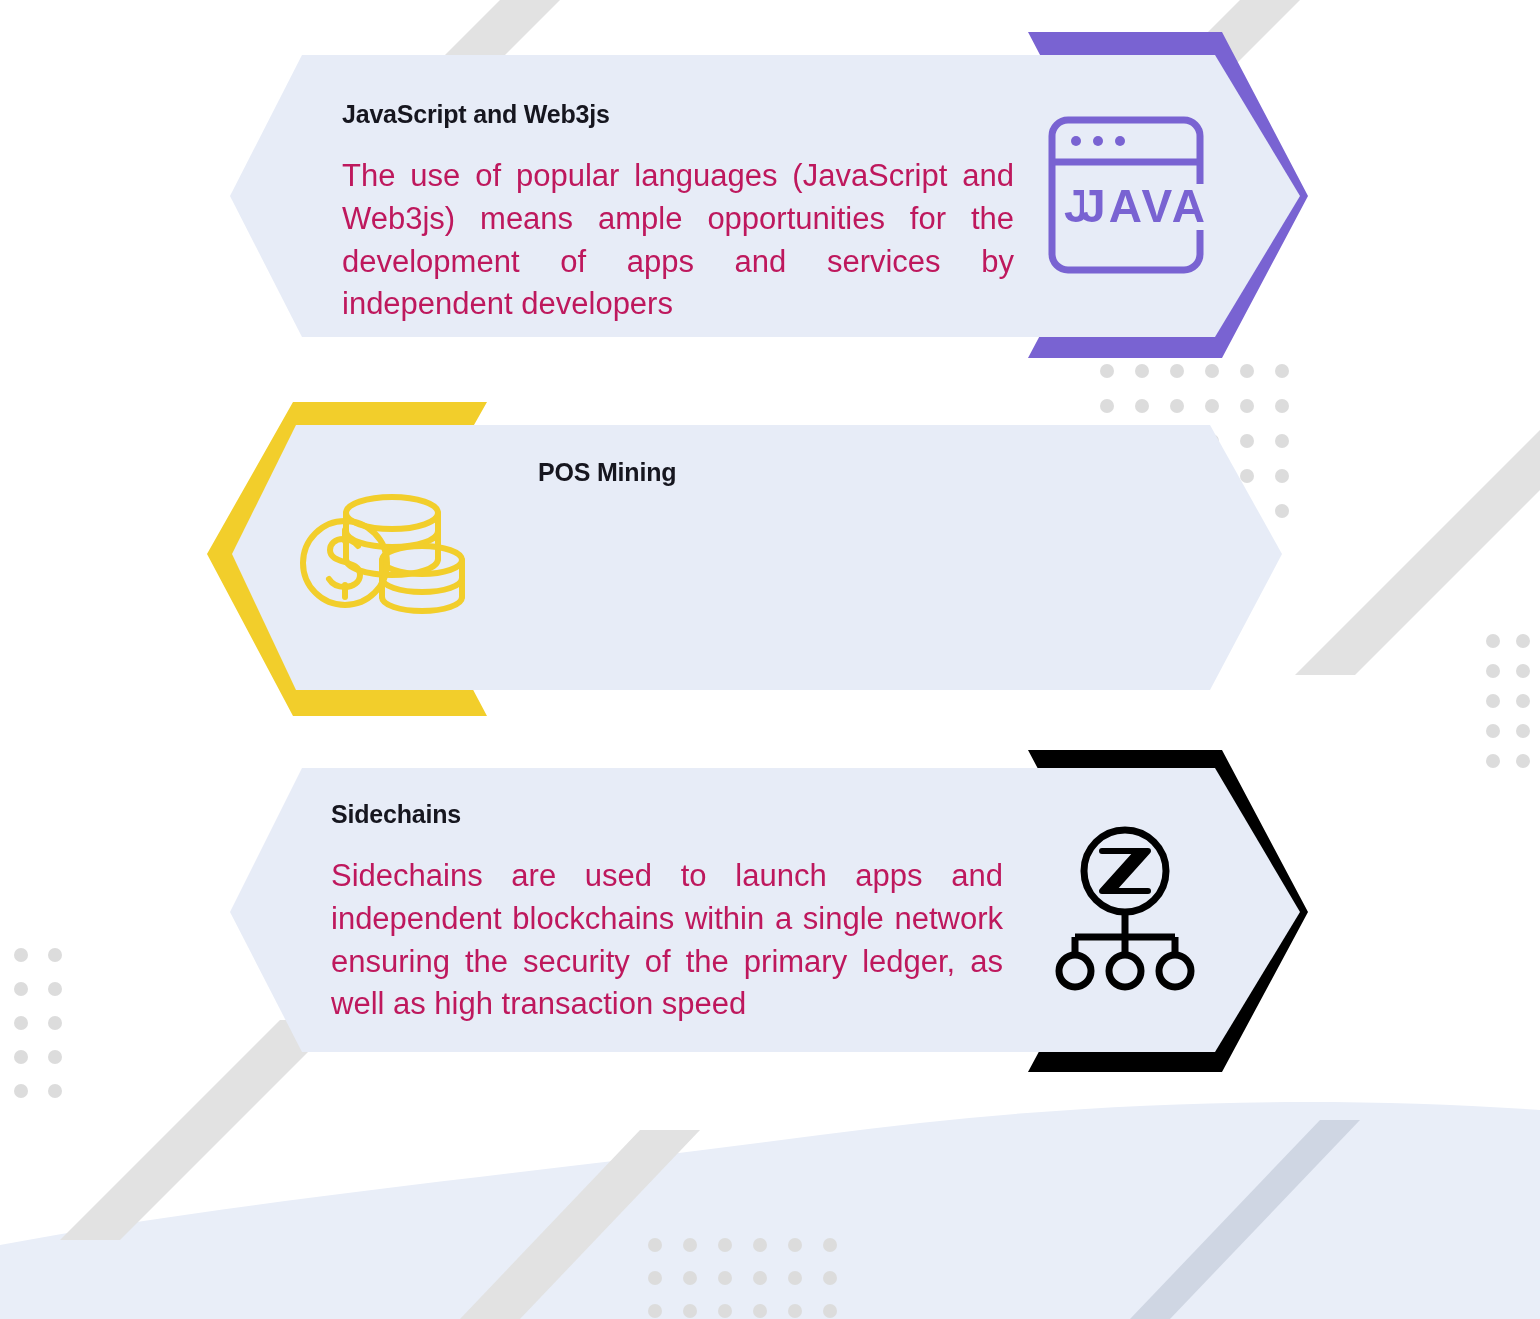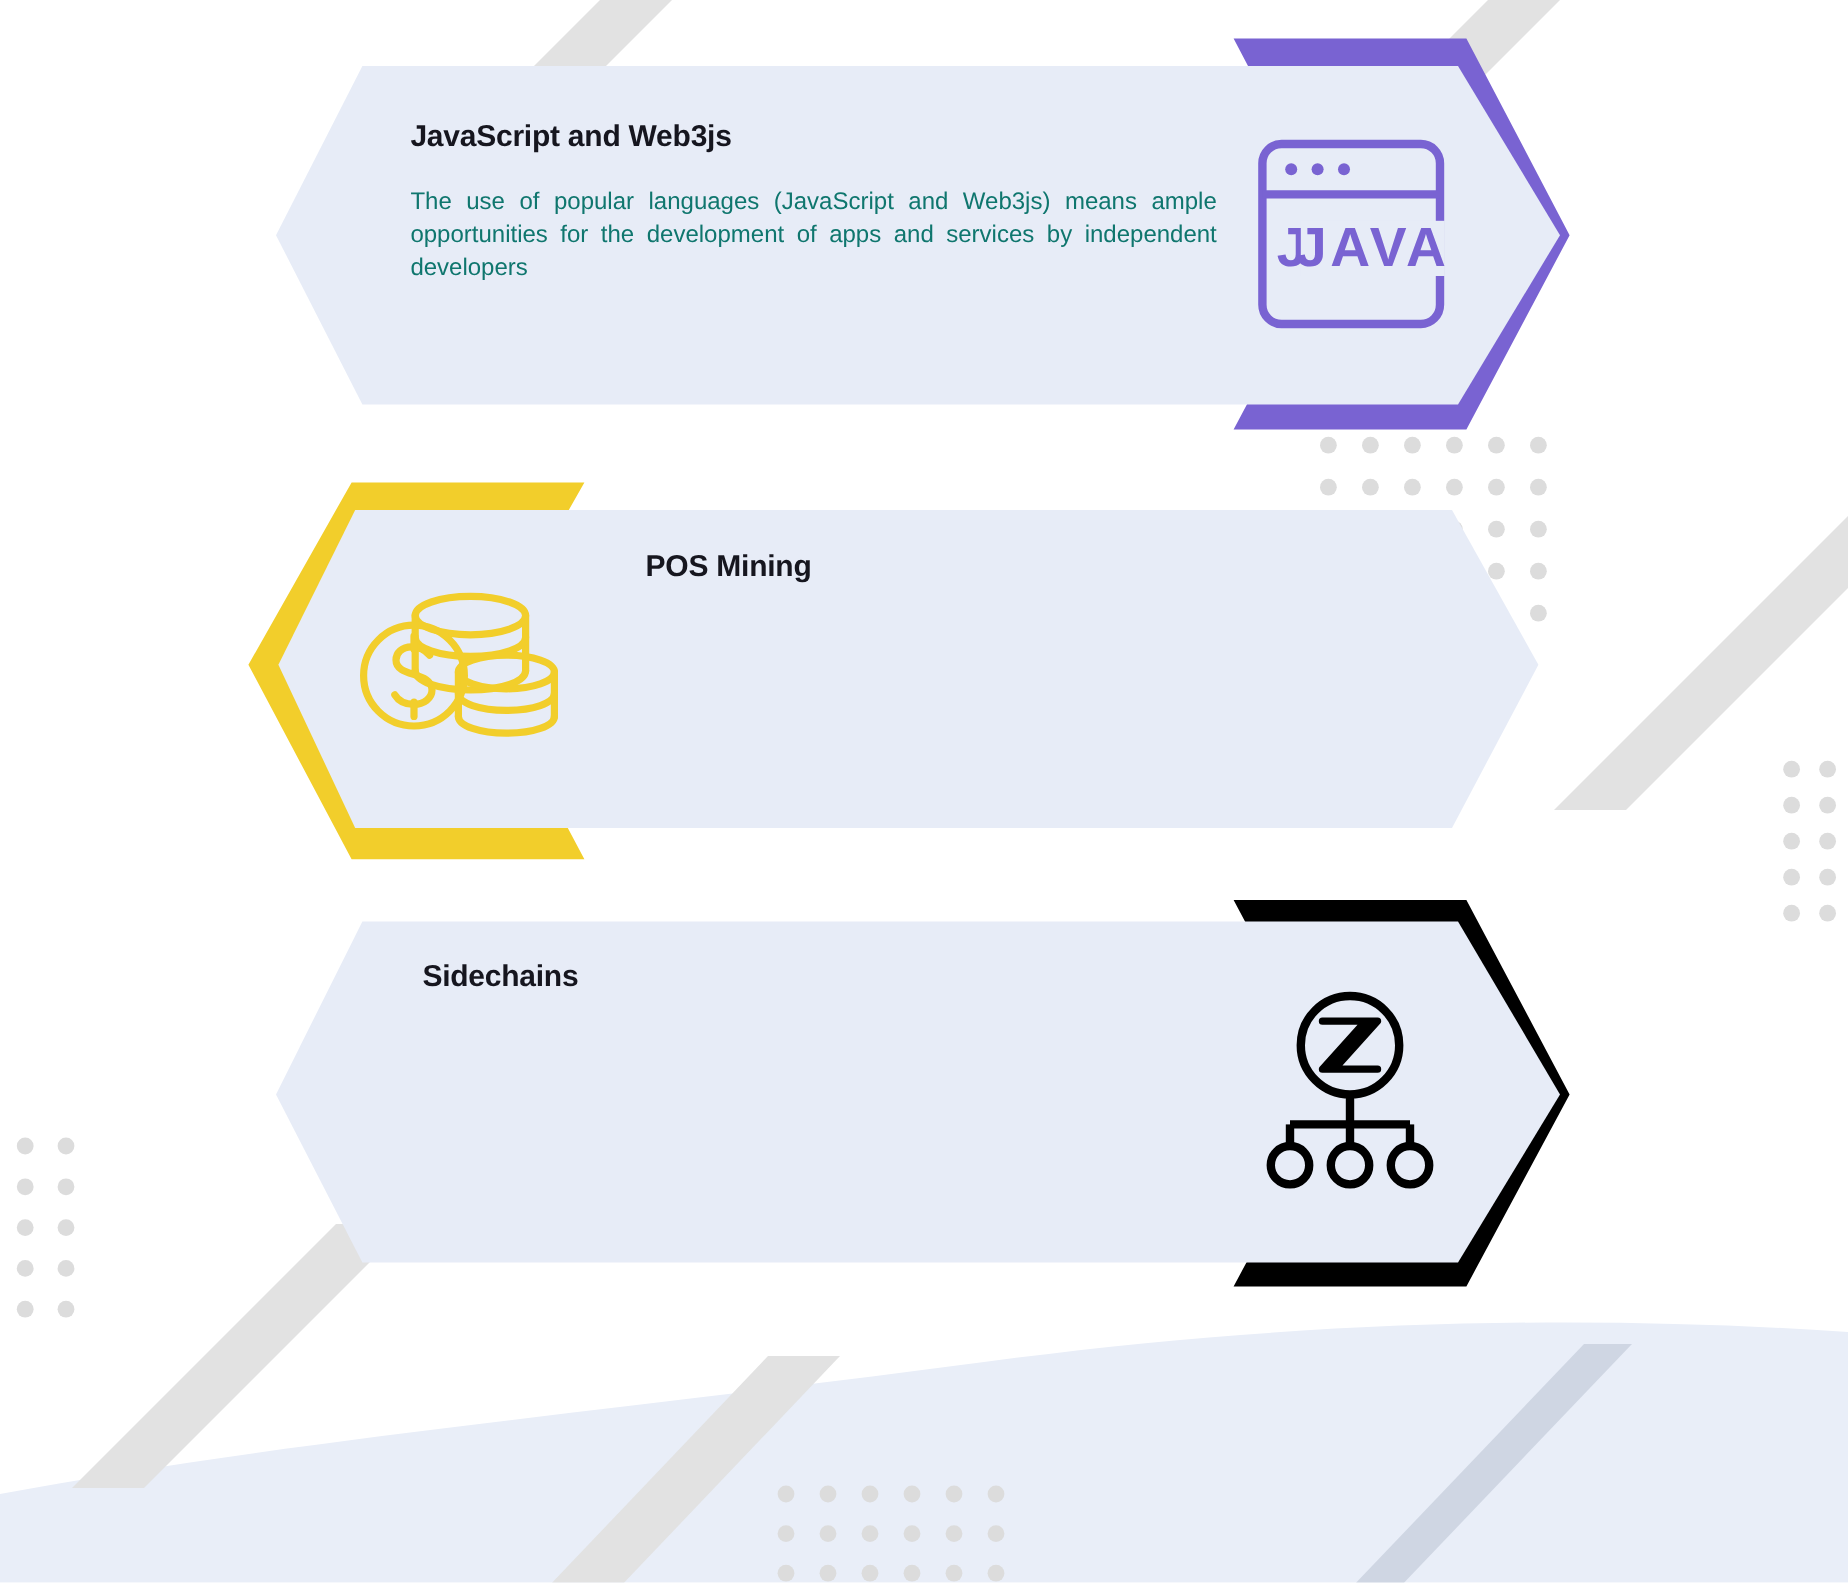--- a/index.html
+++ b/index.html
@@ -31,23 +31,23 @@
     color:#1e1e2d;
   }
   .card-title {
     font-weight:bold;
     font-size:25px;
     letter-spacing:-0.2px;
     color:#16161f;
     margin-bottom:26px;
   }
   .card-body {
-    font-size:20px;
+    font-size:31px;
     line-height:1.38;
-    color:#0f766e;
+    color:#be185d;
     font-weight:300;
     text-align:justify;
   }
 
   .icon-holder { position:absolute; }
 </style>
 </head>
 <body>
 
 <div id="stage">
@@ -222,22 +222,23 @@
 
   <div class="card-row" style="left:0px; top:740px; width:1540px; height:340px;">
 
     <svg class="hexwrap" width="1540" height="340" viewBox="0 0 1540 340">
 
       <polygon points="1028,10 1222,10 1308,172 1222,332 1028,332 1114,172" fill="#000000"></polygon>
 
       <polygon points="302,28 1215,28 1300,172 1215,312 302,312 230,172" fill="#e7ecf7"></polygon>
     </svg>
 
-    <div class="card-text" style="left:352px; top:60px; width:672px;">
+    <div class="card-text" style="left:331px; top:60px; width:672px;">
       <div class="card-title">Sidechains</div>
+      <div class="card-body">Sidechains are used to launch apps and independent blockchains within a single network ensuring the security of the primary ledger, as well as high transaction speed</div>
     </div>
 
     <div class="icon-holder" style="left:1050px; top:85px;">
       <svg width="150" height="170" viewBox="0 0 150 170">
         <g fill="none" stroke="#000000" stroke-width="7">
           <circle cx="75" cy="46" r="41"></circle>
 
           <path d="M52,26 L98,26 L62,66 L98,66 L52,66 L88,26 Z" fill="#000" stroke-width="6" stroke-linejoin="round"></path>
 
           <line x1="75" y1="87" x2="75" y2="112"></line>

